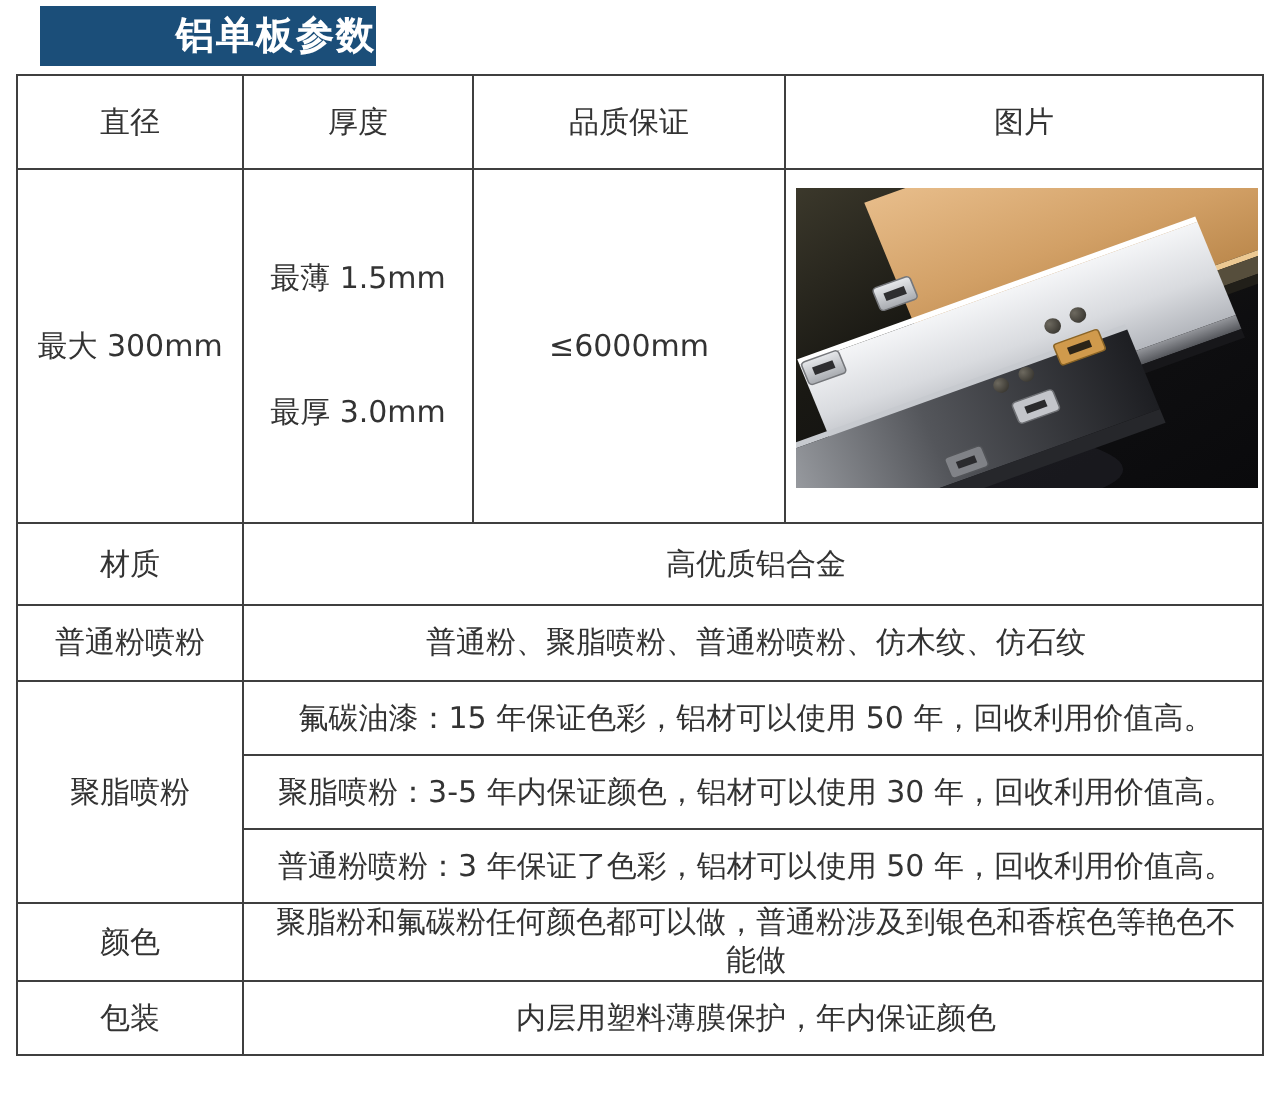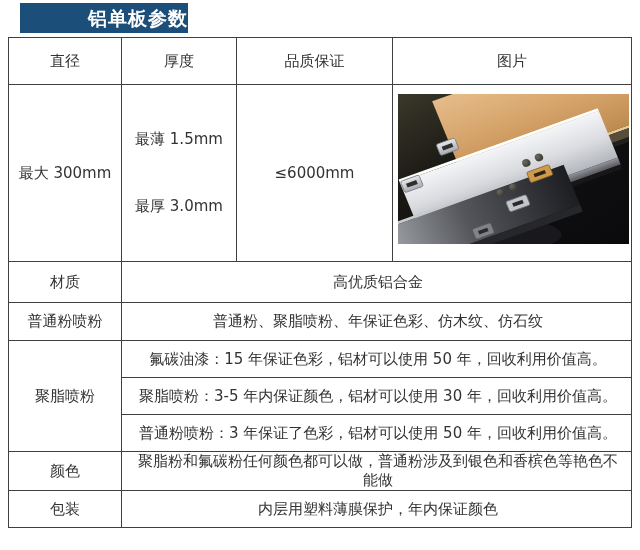--- a/index.html
+++ b/index.html
@@ -182,21 +182,21 @@
       </td>
     </tr>
 
     <tr class="r-material">
       <td class="c">材质</td>
       <td class="v" colspan="3">高优质铝合金</td>
     </tr>
 
     <tr class="r-surface">
       <td class="c">普通粉喷粉</td>
-      <td class="v" colspan="3">普通粉、聚脂喷粉、年保证色彩、仿木纹、仿石纹</td>
+      <td class="v" colspan="3">普通粉、聚脂喷粉、普通粉喷粉、仿木纹、仿石纹</td>
     </tr>
 
     <tr class="r-q">
       <td class="c" rowspan="3">聚脂喷粉</td>
       <td class="v" colspan="3">氟碳油漆：15 年保证色彩，铝材可以使用 50 年，回收利用价值高。</td>
     </tr>
     <tr class="r-q">
       <td class="v" colspan="3">聚脂喷粉：3-5 年内保证颜色，铝材可以使用 30 年，回收利用价值高。</td>
     </tr>
     <tr class="r-q">

